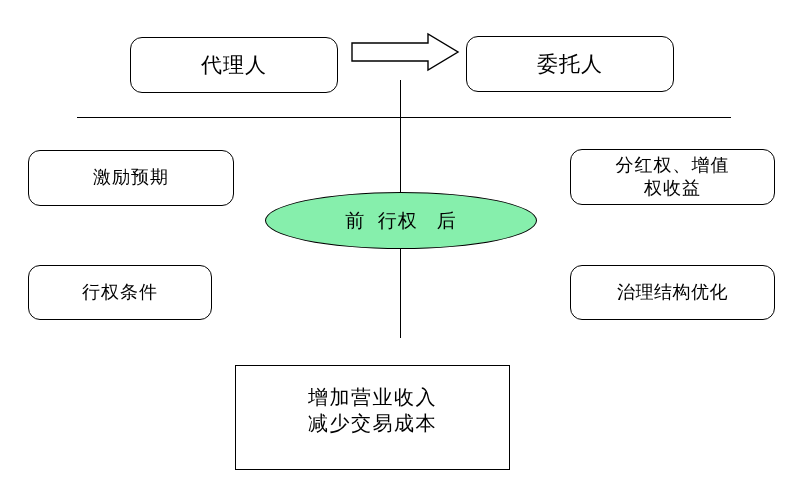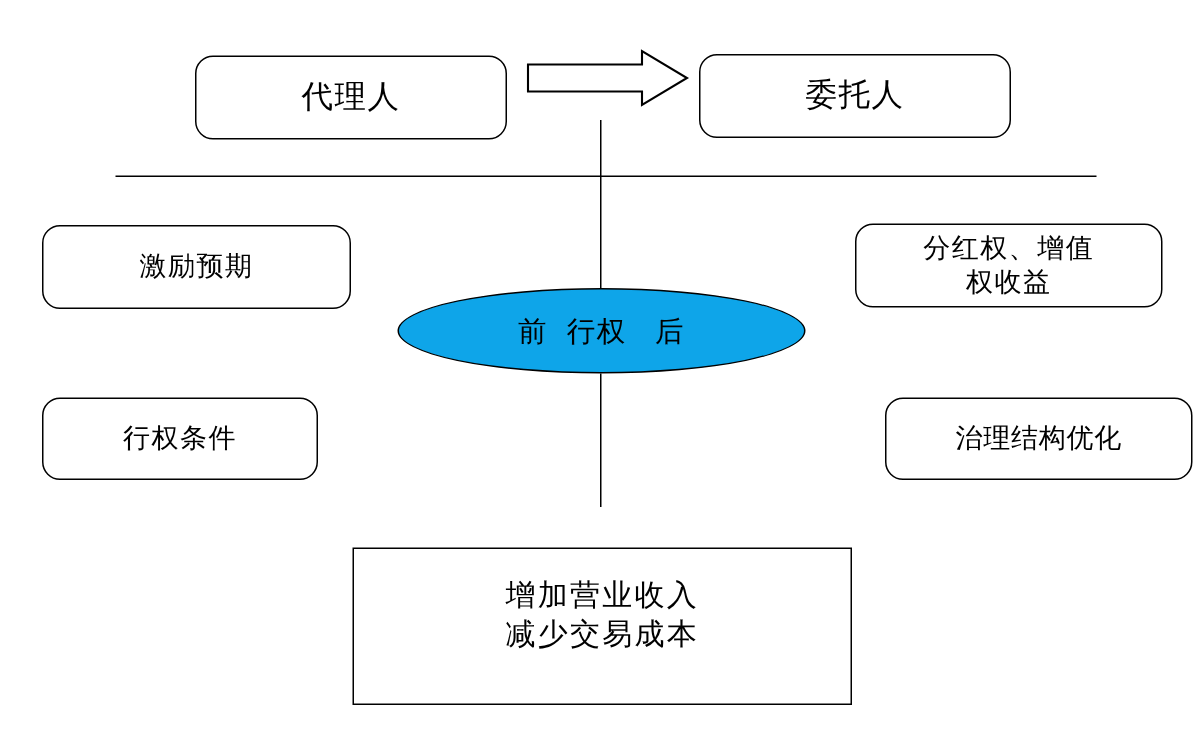--- a/index.html
+++ b/index.html
@@ -32,21 +32,21 @@
     border-radius: 12px;
   }
   .sharp {
     border-radius: 0;
   }
   .ellipse {
     position: absolute;
     box-sizing: border-box;
     border: 1px solid #000000;
     border-radius: 50%;
-    background: #0ea5e9;
+    background: #86efac;
     display: flex;
     align-items: center;
     justify-content: center;
     text-align: center;
     color: #000000;
     white-space: pre;
   }
   .rule {
     position: absolute;
     background: #000000;
@@ -102,22 +102,22 @@
   <div class="ellipse t-oval" style="left:265px; top:192px; width:272px; height:57px;">
     <span>前  行权   后</span>
   </div>
 
   <div class="rule v-rule" style="left:400px; top:249px; height:89px;"></div>
 
   <div class="node rounded t-side" style="left:28px; top:265px; width:184px; height:55px;">
     <span>行权条件</span>
   </div>
 
-  <div class="node rounded t-side2" style="left:570px; top:265px; width:205px; height:55px;margin-left:20px;">
+  <div class="node rounded t-side2" style="left:570px; top:265px; width:205px; height:55px;">
     <span>治理结构优化</span>
   </div>
 
-  <div class="node sharp t-bottom" style="left:235px; top:365px; width:333px; height:105px; padding-bottom:14px;">
+  <div class="node sharp t-bottom" style="left:235px; top:365px; width:275px; height:105px; padding-bottom:14px;">
     <span>增加营业收入
 减少交易成本</span>
   </div>
 
 </div>
 
 </body></html>

